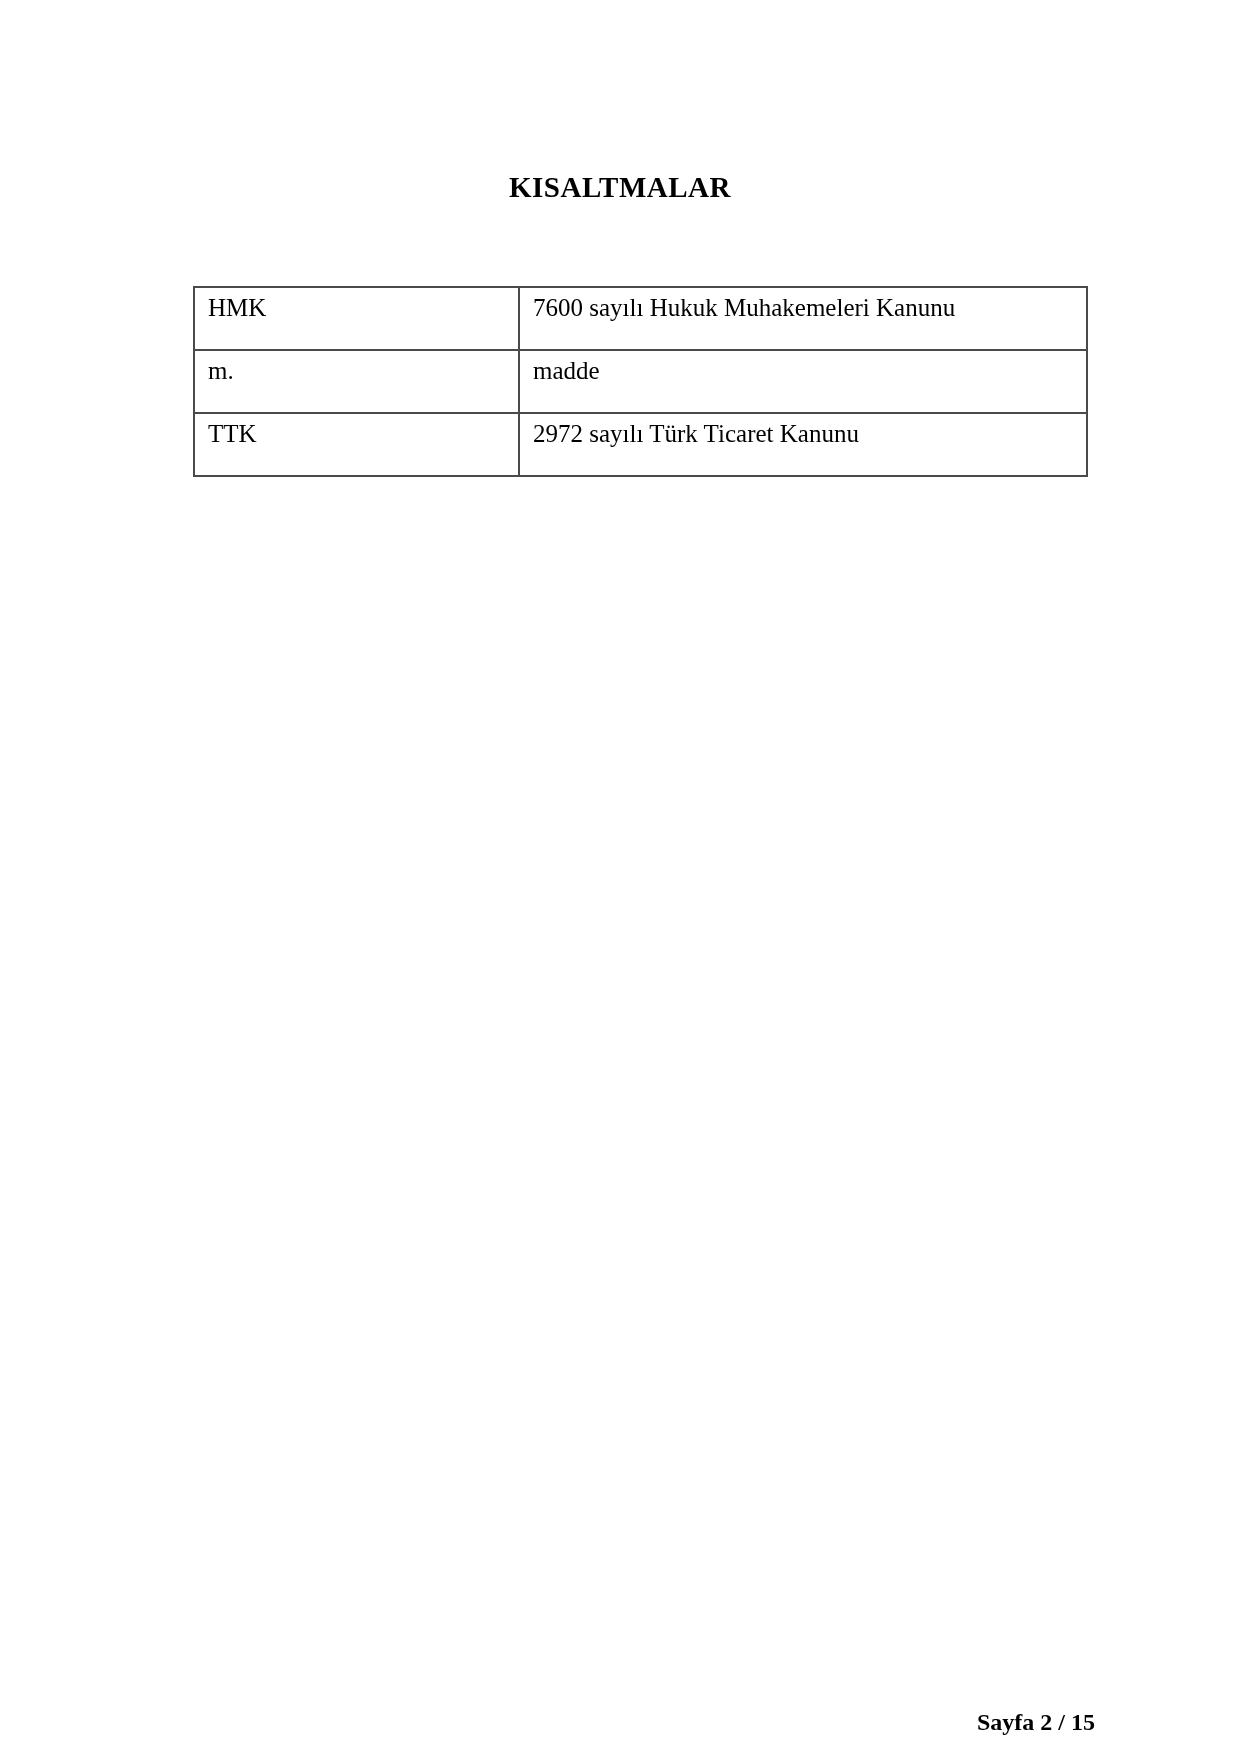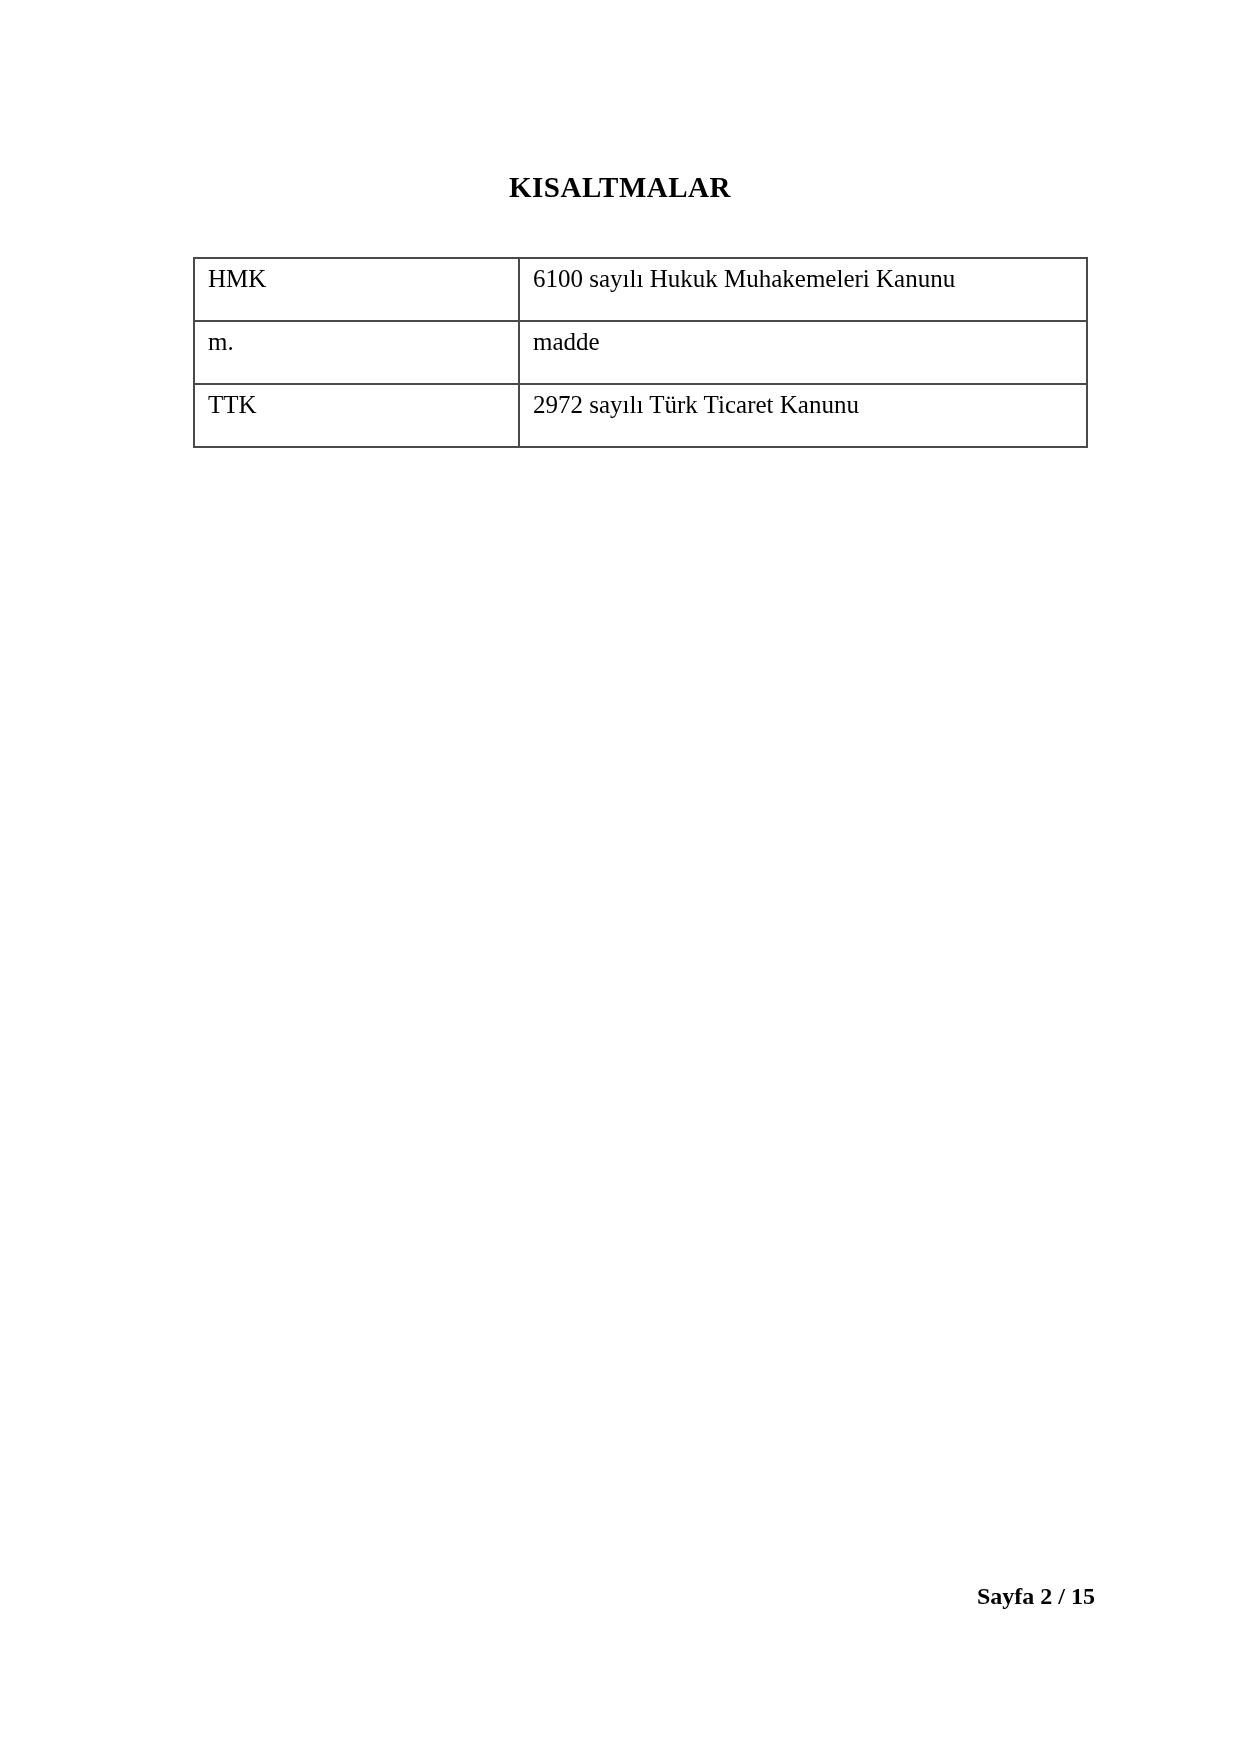--- a/index.html
+++ b/index.html
@@ -24,40 +24,40 @@
     margin: 0;
     text-align: center;
     font-size: 29px;
     font-weight: bold;
     letter-spacing: 0.5px;
     line-height: 1.1;
   }
   .abbr-table {
     position: absolute;
     left: 193px;
-    top: 257px;
+    top: 286px;
     width: 893px;
     border-collapse: collapse;
     table-layout: fixed;
   }
   .abbr-table col.col-abbr { width: 325px; }
   .abbr-table col.col-def  { width: 568px; }
   .abbr-table td {
     border: 2px solid #4a4a4a;
     font-size: 25px;
     line-height: 1.15;
     height: 43px;
     padding: 6px 10px 12px 13px;
     vertical-align: top;
     white-space: nowrap;
     overflow: hidden;
   }
   .footer {
     position: absolute;
-    top: 1582px;
+    top: 1708px;
     right: 145px;
     font-size: 24px;
     font-weight: bold;
     line-height: 1.2;
   }
 </style>
 </head>
 <body>
 
 <div class="page">
@@ -65,21 +65,21 @@
   <h1 class="title">KISALTMALAR</h1>
 
   <table class="abbr-table">
     <colgroup>
       <col class="col-abbr">
       <col class="col-def">
     </colgroup>
     <tbody>
       <tr>
         <td>HMK</td>
-        <td>6100 sayılı Hukuk Muhakemeleri Kanunu</td>
+        <td>7600 sayılı Hukuk Muhakemeleri Kanunu</td>
       </tr>
       <tr>
         <td>m.</td>
         <td>madde</td>
       </tr>
       <tr>
         <td>TTK</td>
         <td>2972 sayılı Türk Ticaret Kanunu</td>
       </tr>
     </tbody>

